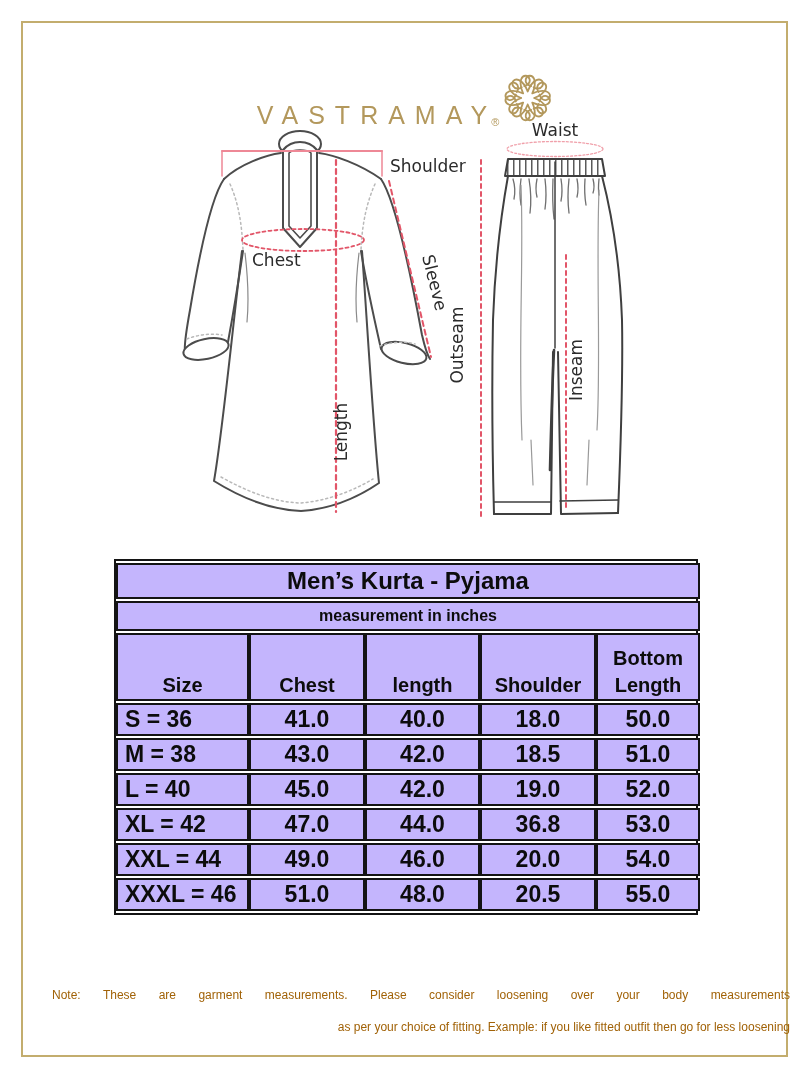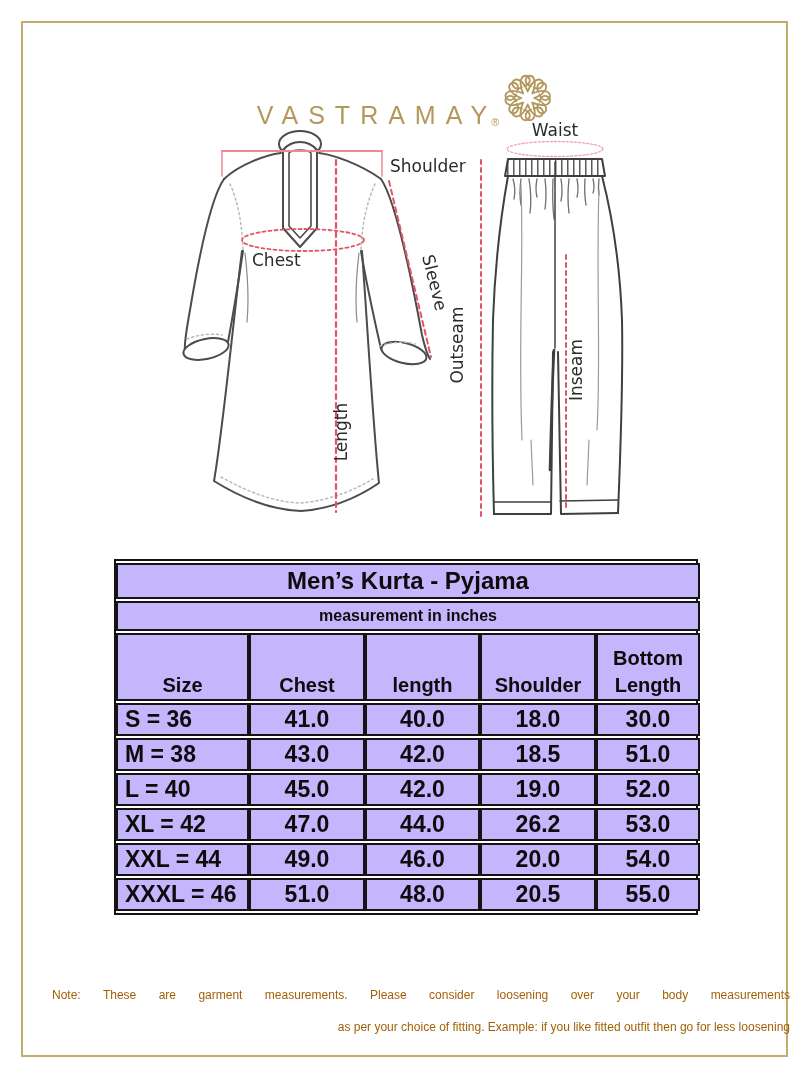--- a/index.html
+++ b/index.html
@@ -192,41 +192,41 @@
           <td>Chest</td>
           <td>length</td>
           <td>Shoulder</td>
           <td>Bottom Length</td>
         </tr>
         <tr class="t-row">
           <td>S = 36</td>
           <td>41.0</td>
           <td>40.0</td>
           <td>18.0</td>
-          <td>30.0</td>
+          <td>50.0</td>
         </tr>
         <tr class="t-row">
           <td>M = 38</td>
           <td>43.0</td>
           <td>42.0</td>
           <td>18.5</td>
           <td>51.0</td>
         </tr>
         <tr class="t-row">
           <td>L = 40</td>
           <td>45.0</td>
           <td>42.0</td>
           <td>19.0</td>
           <td>52.0</td>
         </tr>
         <tr class="t-row">
           <td>XL = 42</td>
           <td>47.0</td>
           <td>44.0</td>
-          <td>26.2</td>
+          <td>36.8</td>
           <td>53.0</td>
         </tr>
         <tr class="t-row">
           <td>XXL = 44</td>
           <td>49.0</td>
           <td>46.0</td>
           <td>20.0</td>
           <td>54.0</td>
         </tr>
         <tr class="t-row">

